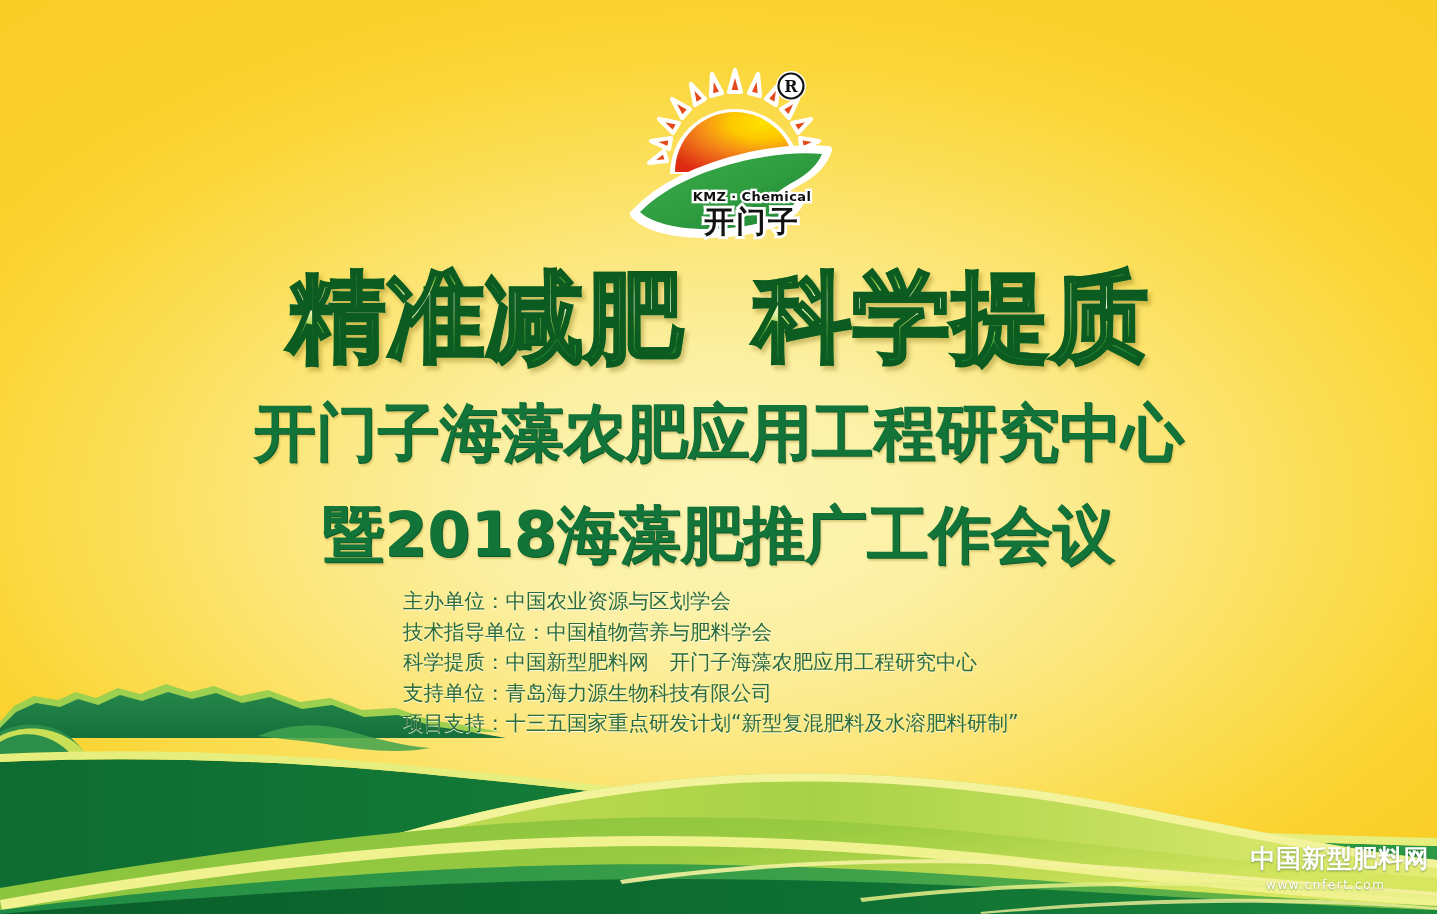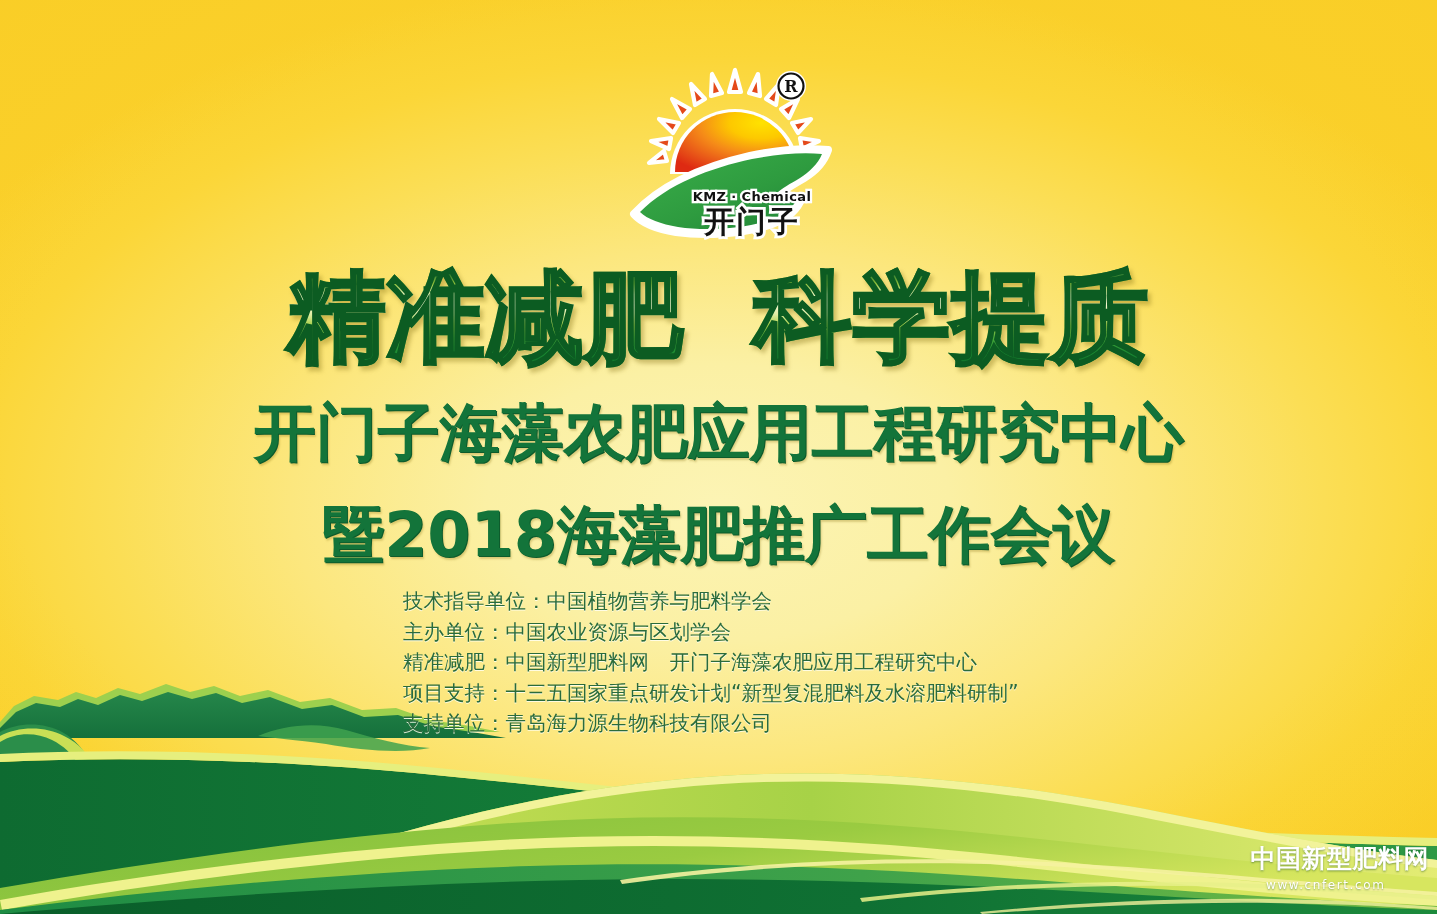--- a/index.html
+++ b/index.html
@@ -314,25 +314,25 @@
   </div>
 
   <div class="subline-wrap" id="subline-1-wrap">
     <div class="subline">开门子海藻农肥应用工程研究中心</div>
   </div>
   <div class="subline-wrap" id="subline-2-wrap">
     <div class="subline">暨2018海藻肥推广工作会议</div>
   </div>
 
   <div id="details">
+    <div class="detail-line">主办单位：中国农业资源与区划学会</div>
     <div class="detail-line">技术指导单位：中国植物营养与肥料学会</div>
-    <div class="detail-line">主办单位：中国农业资源与区划学会</div>
-    <div class="detail-line">精准减肥：中国新型肥料网　开门子海藻农肥应用工程研究中心</div>
+    <div class="detail-line">科学提质：中国新型肥料网　开门子海藻农肥应用工程研究中心</div>
+    <div class="detail-line">支持单位：青岛海力源生物科技有限公司</div>
     <div class="detail-line">项目支持：十三五国家重点研发计划“新型复混肥料及水溶肥料研制”</div>
-    <div class="detail-line">支持单位：青岛海力源生物科技有限公司</div>
   </div>
 
   <div id="watermark">
     <div id="watermark-cn">中国新型肥料网</div>
     <div id="watermark-url">www.cnfert.com</div>
   </div>
 
 </div>
 
 </body></html>

